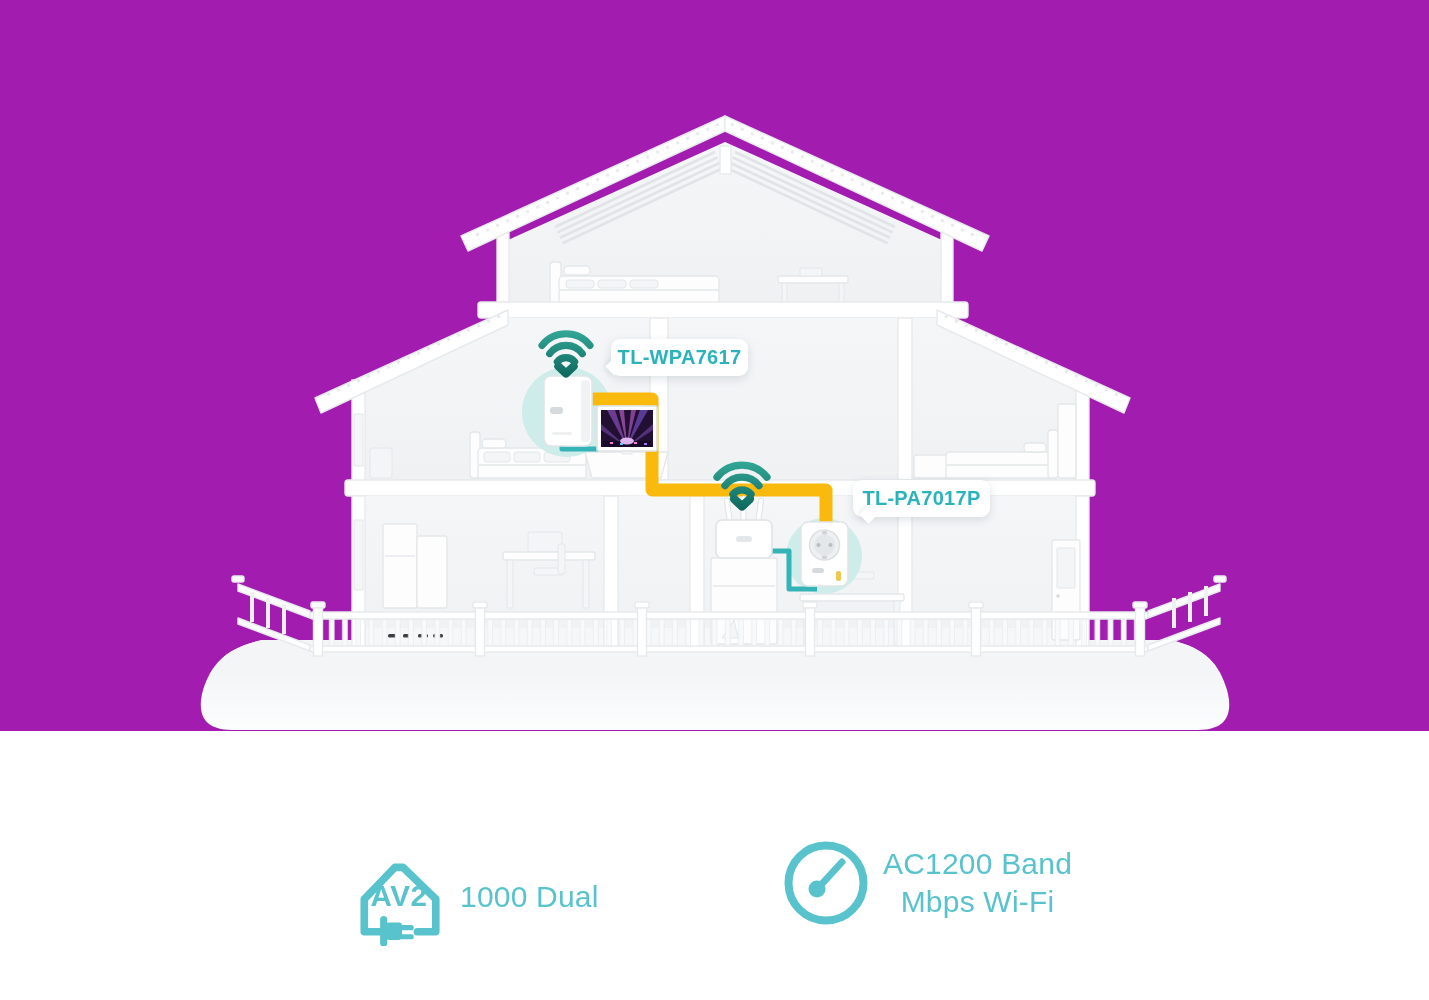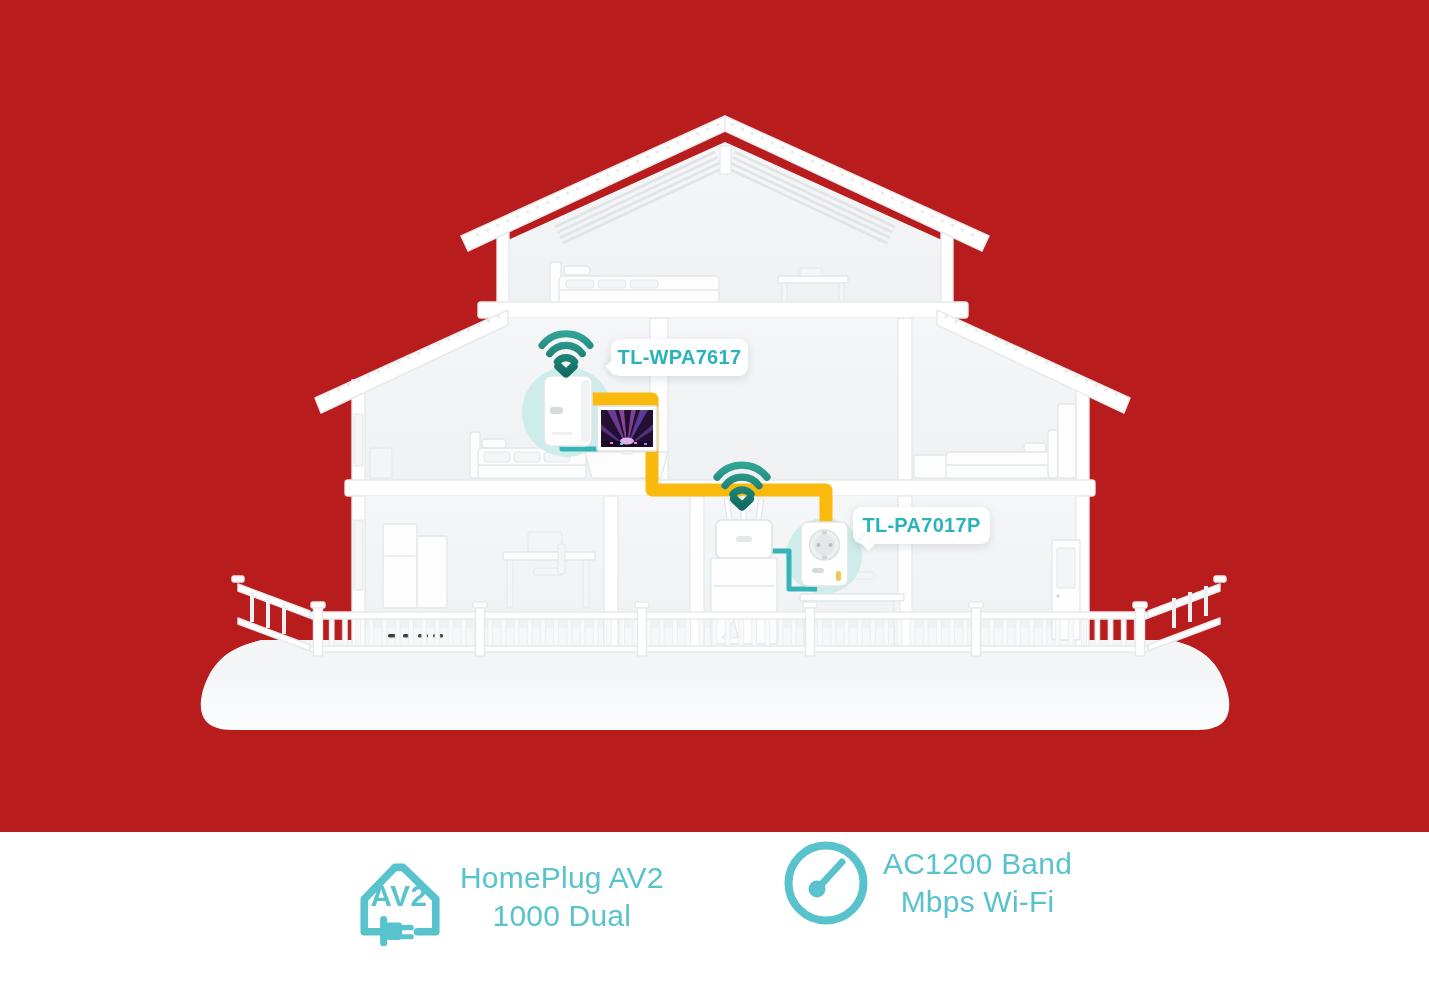--- a/index.html
+++ b/index.html
@@ -1,17 +1,17 @@
 <!DOCTYPE html>
 <html style="--callout-text: #2AB3BB; --feature-teal: #58C3CC; --cable-yellow: #F9BA0D; --cable-teal: #35B4B8; --halo-teal: #CDECEA; --wifi-top: #33A898; --wifi-bottom: #0E675D;"><head>
 <meta charset="utf-8">
 <style>
   html,body{margin:0;padding:0;background:#ffffff;}
   body{width:1429px;height:1000px;overflow:hidden;font-family:"Liberation Sans",sans-serif;}
-  #stage{position:relative;width:1429px;height:832px;background:#b91c1c;text-align:center;}
+  #stage{position:relative;width:1429px;height:731px;background:#a21caf;text-align:center;}
   #house-svg{position:absolute;left:0;top:0;}
 
   
   .wallfill{fill:#ffffff;stroke:#e7eaec;stroke-width:1.4;}
   .slab{fill:#ffffff;stroke:#e7eaec;stroke-width:1.4;}
   .room{fill:url(#roomGrad);}
   .furn{fill:#fdfdfe;stroke:#e4e7e9;stroke-width:1.3;}
   .furn2{fill:#f3f5f6;stroke:#e4e7e9;stroke-width:1;}
   .tick{stroke:#e8eaec;stroke-width:3;stroke-dasharray:3 8;fill:none;}
   .slat{stroke:#e1e4e7;stroke-width:2.6;}
@@ -24,21 +24,21 @@
   .wstop2{stop-color:var(--wifi-bottom,#0E675D);}
 
   
   .callout{position:absolute;width:137px;height:37px;background:#fff;border-radius:9px;
     box-shadow:0 3px 10px rgba(110,130,140,.22);display:flex;align-items:center;justify-content:center;
     color:var(--callout-text,#2AB3BB);font-size:20px;font-weight:bold;letter-spacing:.3px;z-index:5;}
   .callout .tail{position:absolute;width:13px;height:13px;background:#fff;transform:rotate(45deg);
     box-shadow:-2px 2px 5px rgba(110,130,140,.12);}
   #callout-extender{left:611px;top:339px;}
   #callout-extender .tail{left:-3px;top:21px;}
-  #callout-adapter{left:853px;top:507px;}
+  #callout-adapter{left:853px;top:480px;}
   #callout-adapter .tail{left:9px;bottom:-4px;}
   .callout .lbl{position:relative;z-index:2;}
 
   
   .feature{position:absolute;display:flex;align-items:center;gap:12px;z-index:4;}
   #feature-homeplug{left:350px;top:848px;}
   #feature-wifi{left:781px;top:838px;}
   .feature .txt{color:var(--feature-teal,#58C3CC);font-size:30px;line-height:38px;letter-spacing:.2px;}
   .fe-stroke{stroke:var(--feature-teal,#58C3CC);fill:none;stroke-linecap:round;stroke-linejoin:round;}
   .fe-fill{fill:var(--feature-teal,#58C3CC);}
@@ -332,21 +332,20 @@
     <path class="fe-stroke" stroke-width="7.5" d="M 31 82 L 14 82 L 14 50 L 44 19 L 52 19 L 84 50 L 84 82 L 66 82"></path>
     <g>
       <line class="fe-stroke" stroke-width="7" x1="33" y1="70" x2="33" y2="93"></line>
       <rect class="fe-fill" x="35" y="73" width="16" height="17" rx="3"></rect>
       <line class="fe-stroke" stroke-width="5" x1="51" y1="78" x2="60" y2="78"></line>
       <line class="fe-stroke" stroke-width="5" x1="51" y1="87" x2="60" y2="87"></line>
     </g>
     <text class="av2-text" x="48" y="57" text-anchor="middle">AV2</text>
   </svg>
   <div class="txt">
-    <div>HomePlug AV2</div>
     <div>1000 Dual</div>
   </div>
 </div>
 
 <div class="feature" id="feature-wifi">
   <svg width="90" height="90" viewBox="0 0 90 90">
     <circle class="fe-stroke" stroke-width="8" cx="45" cy="45" r="37.5"></circle>
     <line class="fe-stroke" stroke-width="7" x1="61" y1="24" x2="38" y2="49"></line>
     <circle class="fe-fill" cx="36" cy="51" r="8.5"></circle>
   </svg>

